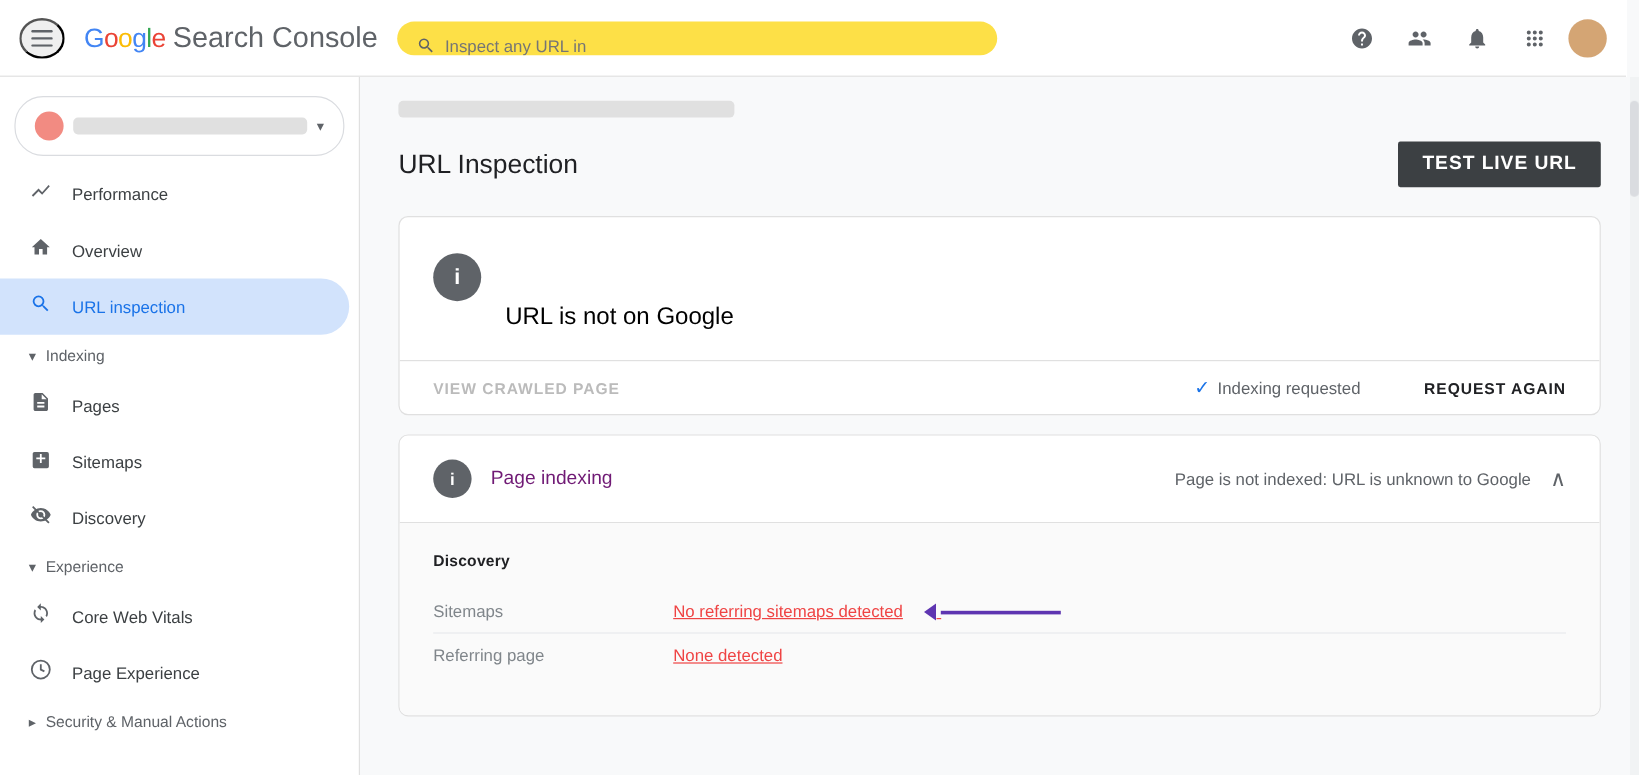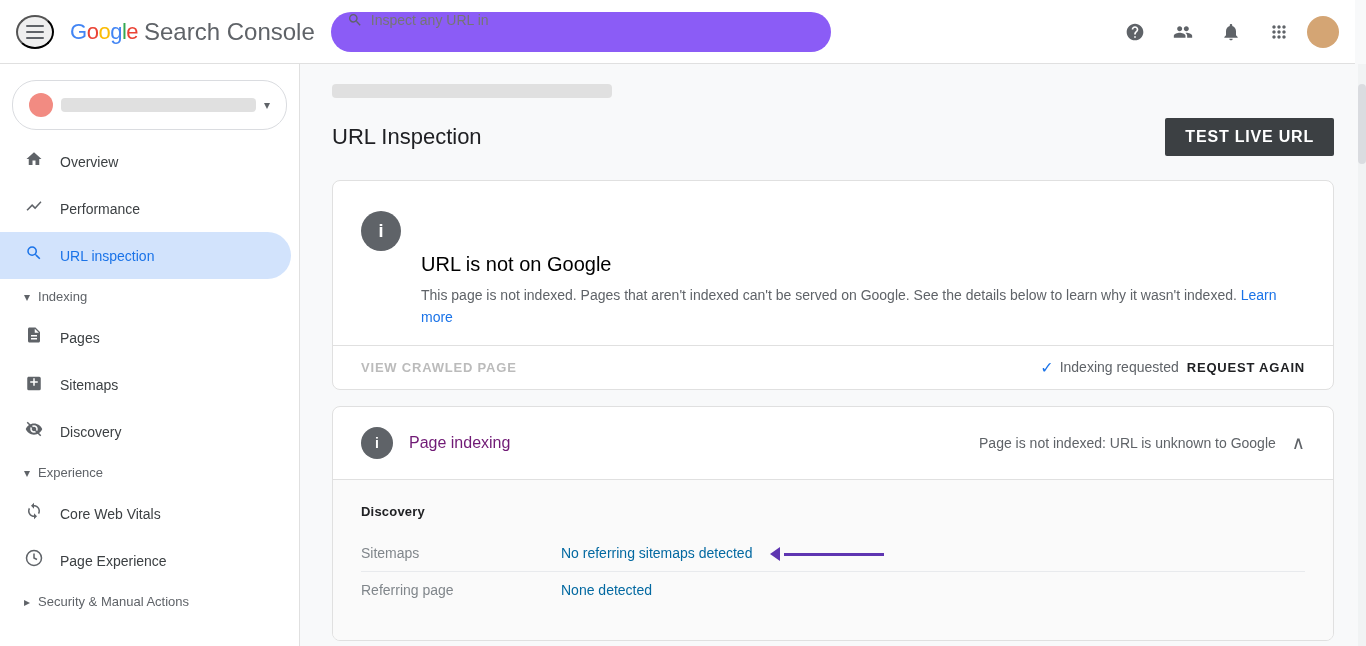--- a/index.html
+++ b/index.html
@@ -43,25 +43,25 @@
     .google-logo .e { color: #ea4335; }
     .product-name {
       font-size: 24px;
       color: #5f6368;
       font-weight: 400;
     }
     .search-bar {
       flex: 1;
       max-width: 500px;
       display: flex;
-      align-items: flex-start;
-      background: #8b5cf6;
+      align-items: flex-end;
+      background: #fde047;
       border-radius: 24px;
       padding: 0 16px;
-      height: 40px;
+      height: 28px;
       gap: 8px;
     }
     .search-bar input {
       border: none;
       background: transparent;
       outline: none;
       flex: 1;
       font-size: 14px;
       color: #202124;
     }
@@ -288,20 +288,21 @@
     .check-icon { color: #1a73e8; font-size: 16px; }
     .request-again-btn {
       font-size: 13px;
       font-weight: 700;
       color: #202124;
       text-transform: uppercase;
       letter-spacing: 0.8px;
       cursor: pointer;
       background: none;
       border: none;
+      margin-left: 45px;
     }
 
     
     .indexing-card {
       background: #fff;
       border: 1px solid #e0e0e0;
       border-radius: 8px;
       overflow: hidden;
     }
     .indexing-header {
@@ -360,22 +361,23 @@
     }
     .discovery-row:last-child { border-bottom: none; }
     .discovery-key {
       font-size: 14px;
       color: #80868b;
       width: 200px;
       flex-shrink: 0;
     }
     .discovery-value {
       font-size: 14px;
-      color: #0369a1;
+      color: #ef4444;
       flex: 1;
+      text-decoration: underline;
     }
     .arrow-annotation {
       display: flex;
       align-items: center;
       gap: 8px;
     }
     .purple-arrow {
       display: inline-block;
       position: relative;
       margin-left: 12px;
@@ -479,33 +481,33 @@
   <nav class="sidebar">
     <div class="property-selector">
       <div class="property-dot"></div>
       <div class="property-name"></div>
       <span class="property-arrow">▾</span>
     </div>
 
     <div class="nav-item">
       <span class="nav-icon">
         <svg width="18" height="18" viewBox="0 0 24 24" fill="#5f6368">
+            <path d="M3.5 18.49l6-6.01 4 4L22 6.92l-1.41-1.41-7.09 7.97-4-4L2 16.99z"></path>
+          </svg>
+      </span>
+      <span>Performance</span>
+    </div>
+
+    <div class="nav-item">
+      <span class="nav-icon">
+        <svg width="18" height="18" viewBox="0 0 24 24" fill="#5f6368">
             <path d="M10 20v-6h4v6h5v-8h3L12 3 2 12h3v8z"></path>
           </svg>
       </span>
       <span>Overview</span>
-    </div>
-
-    <div class="nav-item">
-      <span class="nav-icon">
-        <svg width="18" height="18" viewBox="0 0 24 24" fill="#5f6368">
-            <path d="M3.5 18.49l6-6.01 4 4L22 6.92l-1.41-1.41-7.09 7.97-4-4L2 16.99z"></path>
-          </svg>
-      </span>
-      <span>Performance</span>
     </div>
 
     <div class="nav-item active">
       <span class="nav-icon">
         <svg width="18" height="18" viewBox="0 0 24 24" fill="#1a73e8">
             <path d="M15.5 14h-.79l-.28-.27A6.471 6.471 0 0 0 16 9.5 6.5 6.5 0 1 0 9.5 16c1.61 0 3.09-.59 4.23-1.57l.27.28v.79l5 4.99L20.49 19l-4.99-5zm-6 0C7.01 14 5 11.99 5 9.5S7.01 5 9.5 5 14 7.01 14 9.5 11.99 14 9.5 14z"></path>
           </svg>
       </span>
       <span>URL inspection</span>
     </div>
@@ -583,24 +585,20 @@
       <button class="test-live-btn">TEST LIVE URL</button>
     </div>
 
     <div class="card">
       <div class="card-main">
         <div class="info-icon-circle">
           <span>i</span>
         </div>
         <div>
           <div class="card-title">URL is not on Google</div>
-          <div class="card-desc">
-            <span>This page is not indexed. Pages that aren't indexed can't be served on Google. See the details below to learn why it wasn't indexed.</span>
-            <a href="#">Learn more</a>
-          </div>
         </div>
       </div>
       <div class="card-actions">
         <button class="view-crawled-btn">VIEW CRAWLED PAGE</button>
         <div class="indexing-requested">
           <span class="check-icon">✓</span>
           <span>Indexing requested</span>
         </div>
         <button class="request-again-btn">REQUEST AGAIN</button>
       </div>

